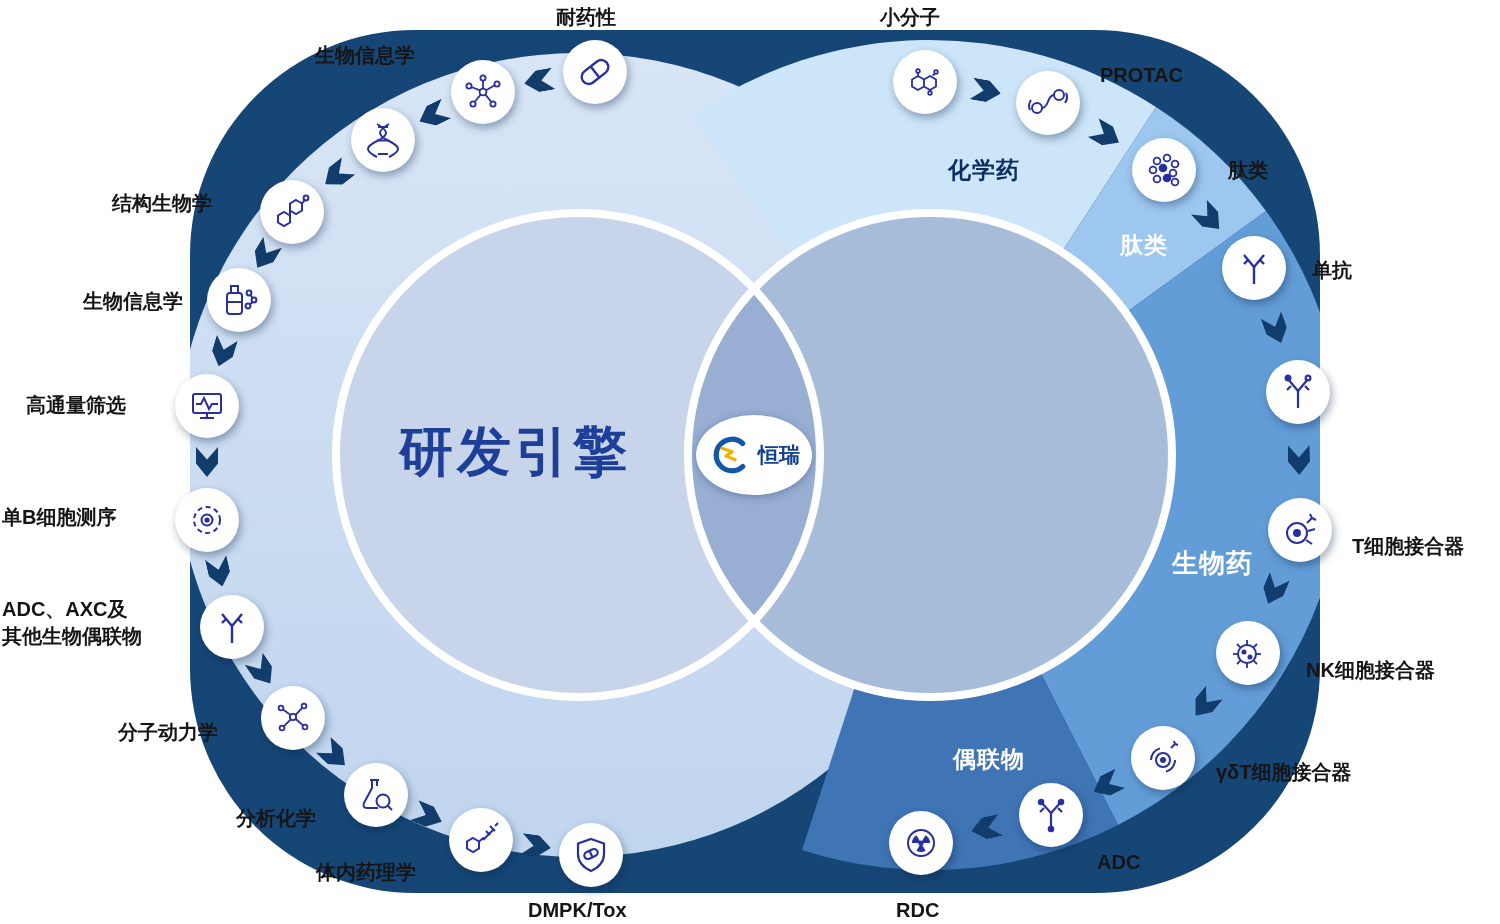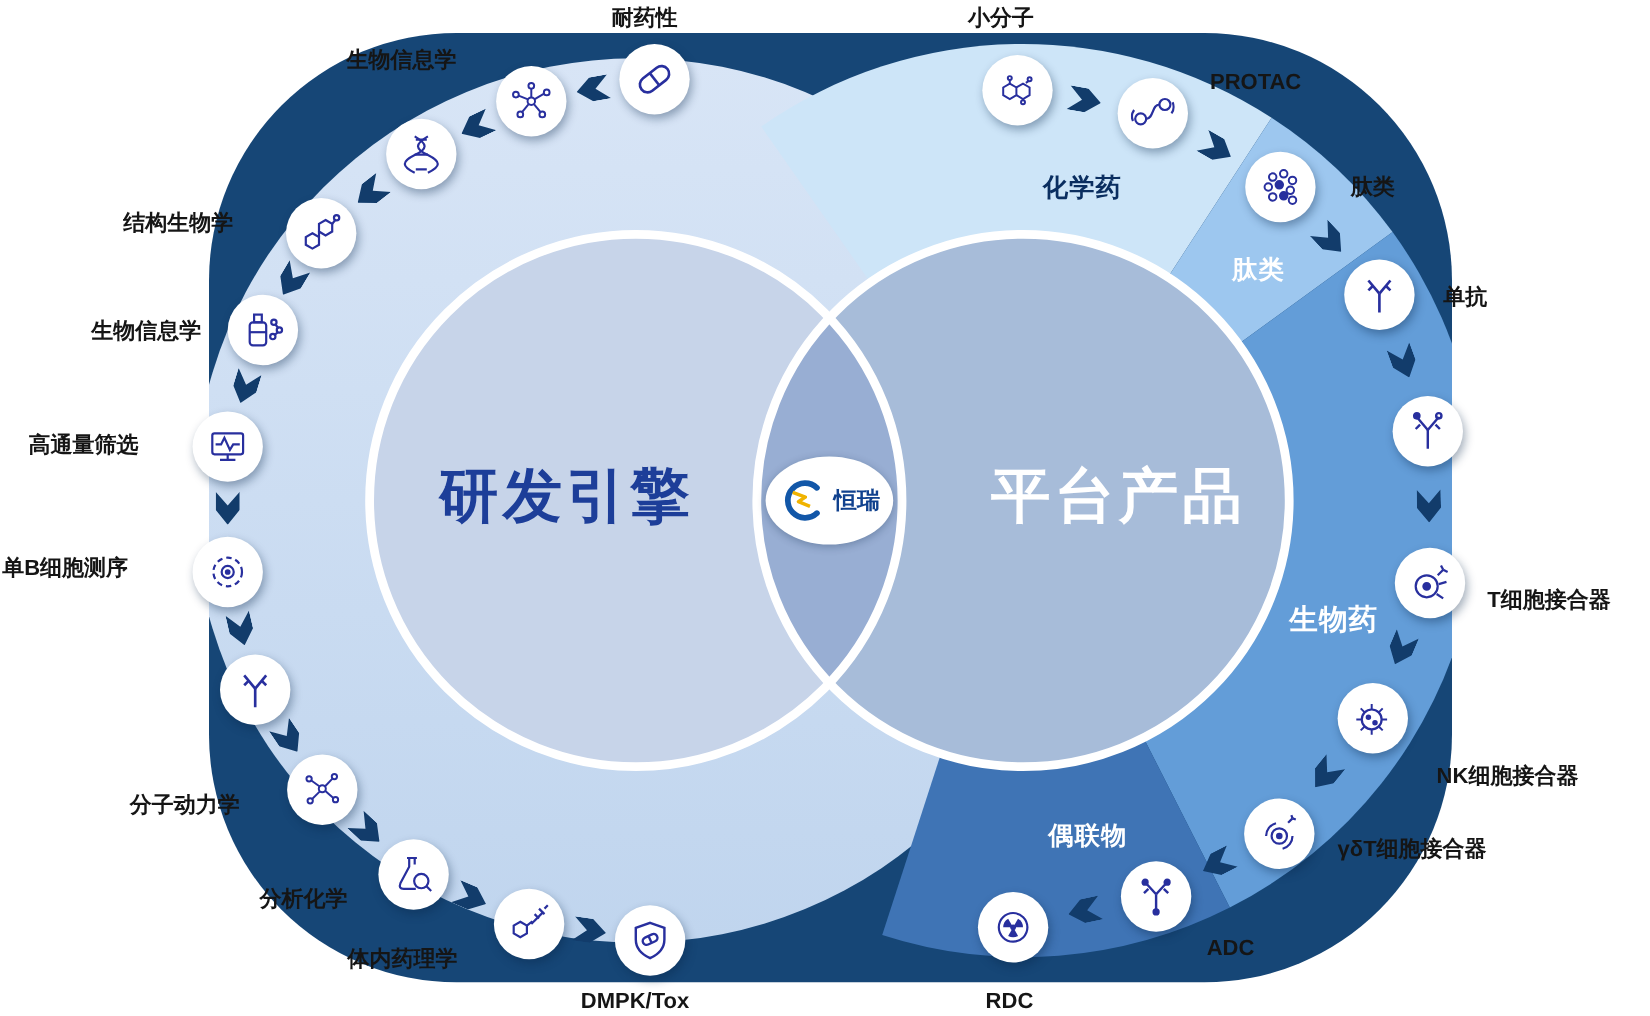--- a/index.html
+++ b/index.html
@@ -275,21 +275,20 @@
       <path d="M930,455 L1118,825 A415,415 0 0 1 802,850 Z" fill="#3f74b5"></path>
     </g>
     <circle cx="578" cy="455" r="242" fill="#c7d4e9"></circle>
     <circle cx="930" cy="455" r="242" fill="#a7bcd9"></circle>
     <path d="M754,289 A242,242 0 0 1 754,621 A242,242 0 0 1 754,289 Z" fill="#98aed3"></path>
     <circle cx="578" cy="455" r="242" fill="none" stroke="#ffffff" stroke-width="8"></circle>
     <circle cx="930" cy="455" r="242" fill="none" stroke="#ffffff" stroke-width="8"></circle>
   </svg>
 
   <div class="title left" style="left:515px;top:452px">研发引擎</div>
-  <div class="title right" style="left:1017px;top:452px">平台产品</div>
 
   <div class="seg-label dark" style="left:948px;top:140px">化学药</div>
   <div class="seg-label" style="left:1120px;top:230px">肽类</div>
   <div class="seg-label" style="left:1172px;top:546px;font-size:26px">生物药</div>
   <div class="seg-label" style="left:953px;top:744px">偶联物</div>
 
   <div class="logo">
     <svg viewBox="0 0 40 40" width="42" height="42">
       <path d="M33,9 A15,15 0 1 0 33,31" fill="none" stroke="#1257a8" stroke-width="5" stroke-linecap="round"></path>
       <path d="M12,13 l11,4 -6,4 10,4" fill="none" stroke="#f0b300" stroke-width="3" stroke-linejoin="round"></path>
@@ -430,28 +429,30 @@
   <div class="arrow" style="left:1190px;top:693px;transform:rotate(129deg)"></div>
   <div class="arrow" style="left:1092px;top:774px;transform:rotate(153deg)"></div>
   <div class="arrow" style="left:971px;top:817px;transform:rotate(168deg)"></div>
 
   <div class="lbl" style="left:556px;top:4px">耐药性</div>
   <div class="lbl" style="left:315px;top:42px">生物信息学</div>
   <div class="lbl" style="left:112px;top:190px">结构生物学</div>
   <div class="lbl" style="left:83px;top:288px">生物信息学</div>
   <div class="lbl" style="left:26px;top:392px">高通量筛选</div>
   <div class="lbl" style="left:2px;top:504px">单B细胞测序</div>
+  <div class="lbl" style="left:2px;top:596px">ADC、AXC及
+其他生物偶联物</div>
   <div class="lbl" style="left:118px;top:719px">分子动力学</div>
   <div class="lbl" style="left:236px;top:805px">分析化学</div>
   <div class="lbl" style="left:316px;top:859px">体内药理学</div>
   <div class="lbl" style="left:528px;top:897px">DMPK/Tox</div>
 
   <div class="lbl" style="left:880px;top:4px">小分子</div>
   <div class="lbl" style="left:1100px;top:62px">PROTAC</div>
   <div class="lbl" style="left:1228px;top:157px">肽类</div>
   <div class="lbl" style="left:1312px;top:257px">单抗</div>
   <div class="lbl" style="left:1352px;top:533px">T细胞接合器</div>
-  <div class="lbl" style="left:1306px;top:693px">NK细胞接合器</div>
+  <div class="lbl" style="left:1306px;top:657px">NK细胞接合器</div>
   <div class="lbl" style="left:1216px;top:759px">γδT细胞接合器</div>
   <div class="lbl" style="left:1097px;top:849px">ADC</div>
   <div class="lbl" style="left:896px;top:897px">RDC</div>
 
 </div>
 
 </body></html>

